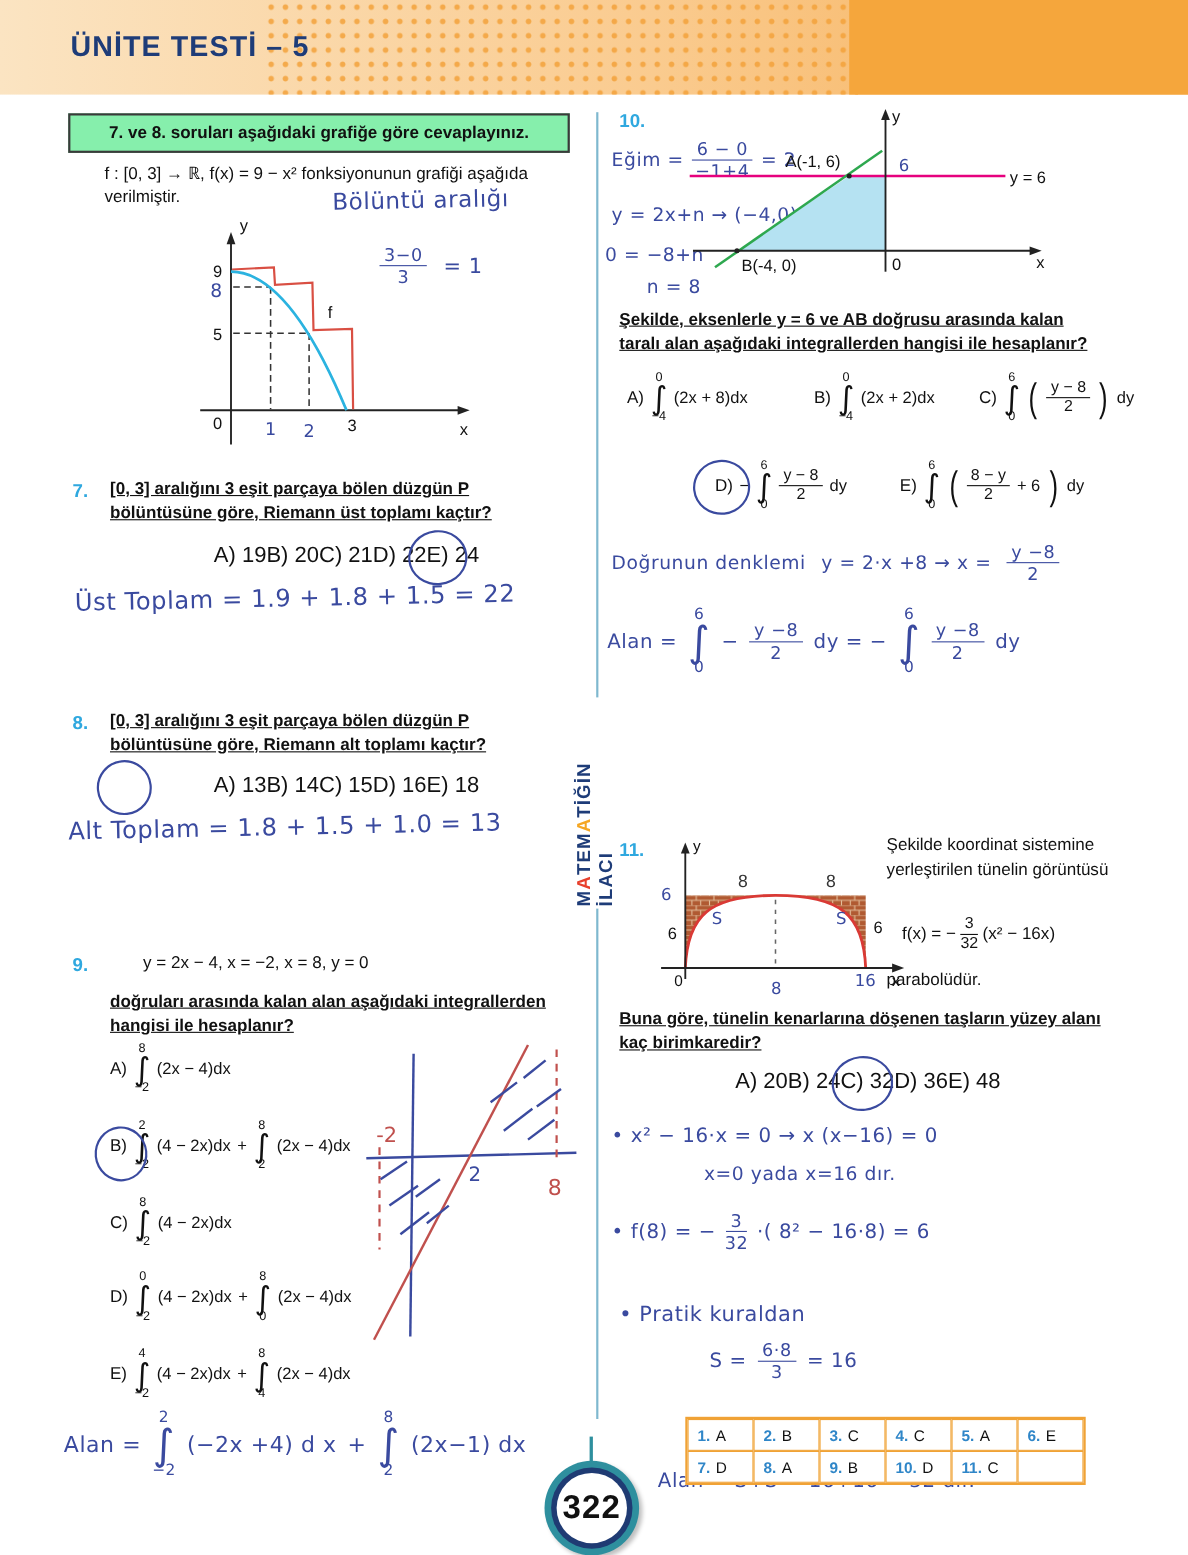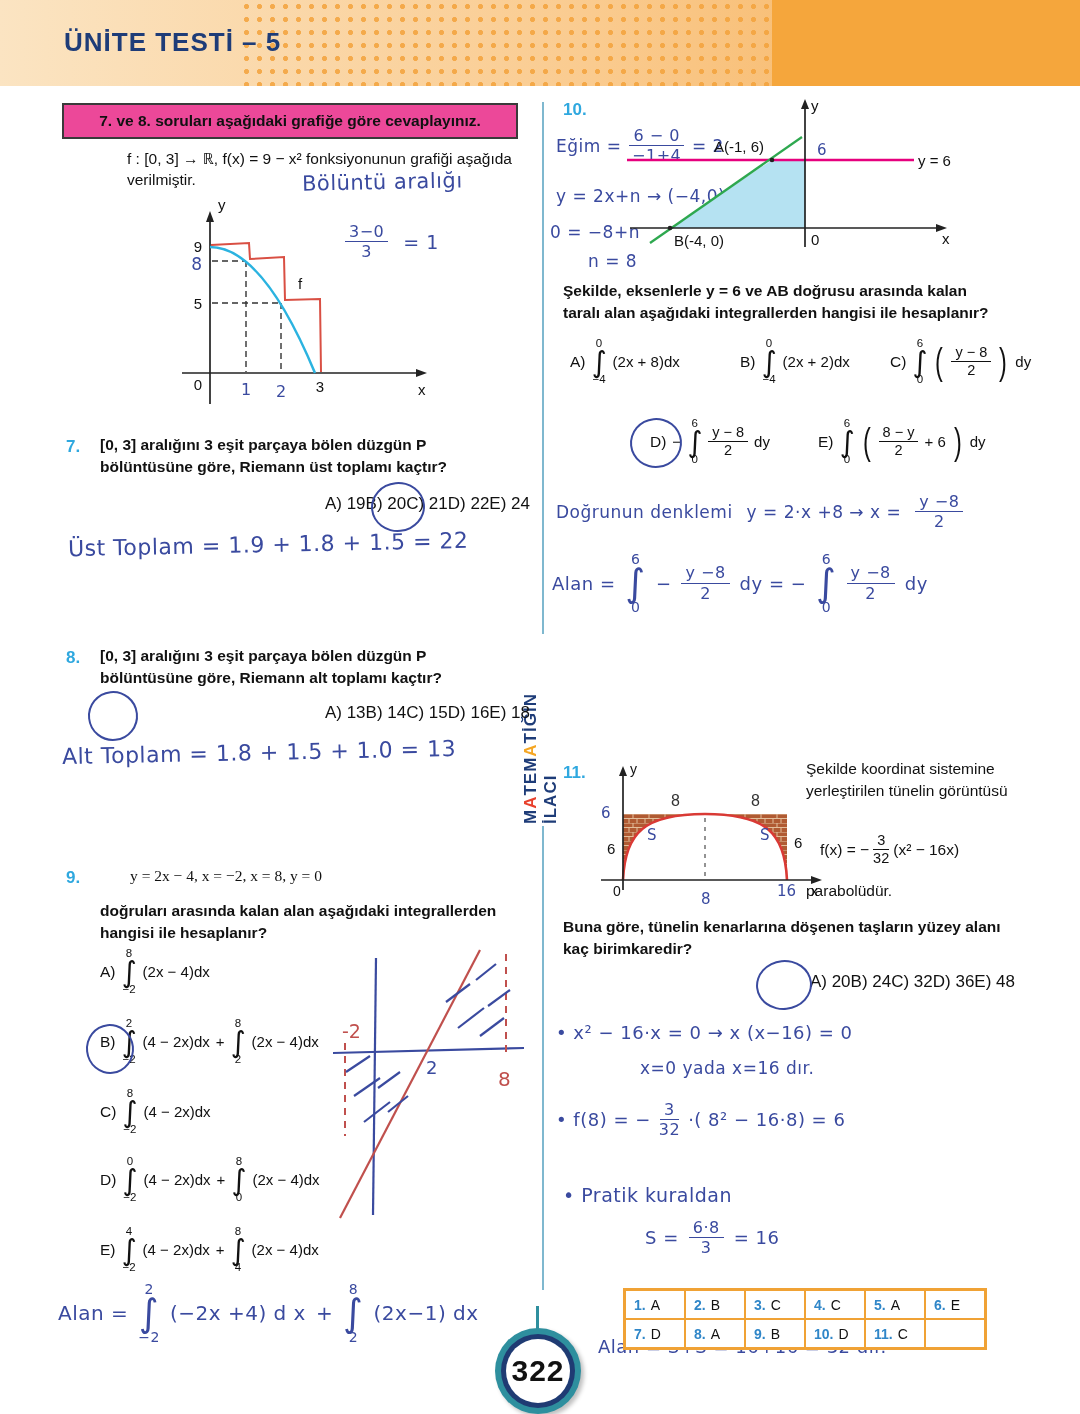--- a/index.html
+++ b/index.html
@@ -10,25 +10,25 @@
   .header{position:absolute;left:0;top:0;width:1080px;height:86px;
           background:linear-gradient(90deg,#FBE4C2 0%,#FACB8F 55%,#F8BE75 75%);}
   .header .dots{position:absolute;left:240px;top:0;width:540px;height:86px;
           background-image:radial-gradient(circle,#F3A23B 2.2px,transparent 2.9px);
           background-size:13px 13px;opacity:.85;}
   .header .solid{position:absolute;left:772px;top:0;width:308px;height:86px;background:#F5A63C;}
   .title{position:absolute;left:64px;top:27px;font-size:26px;font-weight:bold;
          color:#1E3C78;letter-spacing:1px;}
   
   .qnum{color:#2FA8DF;font-weight:bold;font-size:17px;}
-  .qtext{font-weight:bold;font-size:15.5px;line-height:1.4;color:#111;}
+  .qtext{font-weight:bold;font-size:15.5px;line-height:1.4;color:#111;text-decoration:underline;}
   .body-text{font-size:15.5px;line-height:1.4;color:#111;}
-  .opts{display:flex;justify-content:flex-end;font-size:17px;color:#111;}
+  .opts{display:flex;justify-content:center;font-size:20px;color:#111;}
   .ibox{border:2px solid #3a3a3a;text-align:center;font-weight:bold;font-size:15.5px;
-        padding:7px 6px;color:#111;background:#ec4899;}
+        padding:7px 6px;color:#111;background:#86efac;}
   
   .hand{font-family:"DejaVu Sans",sans-serif;color:#3A4A9F;letter-spacing:.5px;}
   .tilt{transform:rotate(-1.2deg);}
   
   .int{display:inline-flex;flex-direction:column;align-items:center;line-height:1;}
   .int .lim{font-size:11.5px;color:#111;}
   .int .sign{font-size:29px;line-height:.85;font-family:"DejaVu Sans",sans-serif;color:#111;}
   .hint{display:inline-flex;flex-direction:column;align-items:center;line-height:1;color:#3A4A9F;}
   .hint .lim{font-size:14px;}
   .hint .sign{font-size:38px;line-height:.9;font-family:"DejaVu Sans",sans-serif;}
@@ -73,21 +73,21 @@
     <div class="solid"></div>
     <div class="title">ÜNİTE TESTİ – 5</div>
   </div>
 
   <div class="divider" style="top:102px;height:532px;"></div>
   <div class="divider" style="top:826px;height:464px;"></div>
   <div class="wm"><span>M</span><span class="a-red">A</span><span>TEM</span><span class="a-yel">A</span><span>TİĞİN İLACI</span></div>
 
   <div class="abs ibox" style="left:62px;top:103px;width:440px;">7. ve 8. soruları aşağıdaki grafiğe göre cevaplayınız.</div>
 
-  <p class="abs body-text" style="left:95px;top:132px;width:430px;margin-left:32px;">f : [0, 3] → ℝ, f(x) = 9 − x² fonksiyonunun grafiği aşağıda verilmiştir.</p>
+  <p class="abs body-text" style="left:95px;top:132px;width:430px;">f : [0, 3] → ℝ, f(x) = 9 − x² fonksiyonunun grafiği aşağıda verilmiştir.</p>
 
   <div class="abs hand tilt" style="left:302px;top:170px;font-size:21px;">Bölüntü aralığı</div>
   <div class="abs hand" style="left:345px;top:222px;font-size:19px;display:flex;align-items:center;gap:15px;">
     <span class="frac handfrac">
         <span class="num">3−0</span>
         <span>3</span>
       </span>
     <span>= 1</span>
   </div>
 
@@ -132,21 +132,21 @@
     <span>A) 13</span>
     <span>B) 14</span>
     <span>C) 15</span>
     <span>D) 16</span>
     <span>E) 18</span>
   </div>
   <div class="circle" style="left:88px;top:691px;width:46px;height:46px;"></div>
   <div class="abs hand tilt" style="left:62px;top:740px;font-size:22px;">Alt  Toplam =  1.8 + 1.5 + 1.0 = 13</div>
 
   <span class="abs qnum" style="left:66px;top:868px;">9.</span>
-  <p class="abs body-text" style="left:130px;top:865px;margin:0;font-family:Liberation Serif, serif;">y = 2x − 4,   x = −2,   x = 8,   y = 0</p>
+  <p class="abs body-text" style="left:130px;top:865px;margin:0;">y = 2x − 4,   x = −2,   x = 8,   y = 0</p>
   <p class="abs qtext" style="left:100px;top:900px;width:425px;margin:0;">doğruları arasında kalan alan aşağıdaki integrallerden hangisi ile hesaplanır?</p>
 
   <div class="iopt" style="left:100px;top:948px;">
     <span class="letter">A)</span>
     <span class="int">
         <span class="lim">8</span>
         <span class="sign">∫</span>
         <span class="lim">−2</span>
       </span>
     <span>(2x − 4)dx</span>

